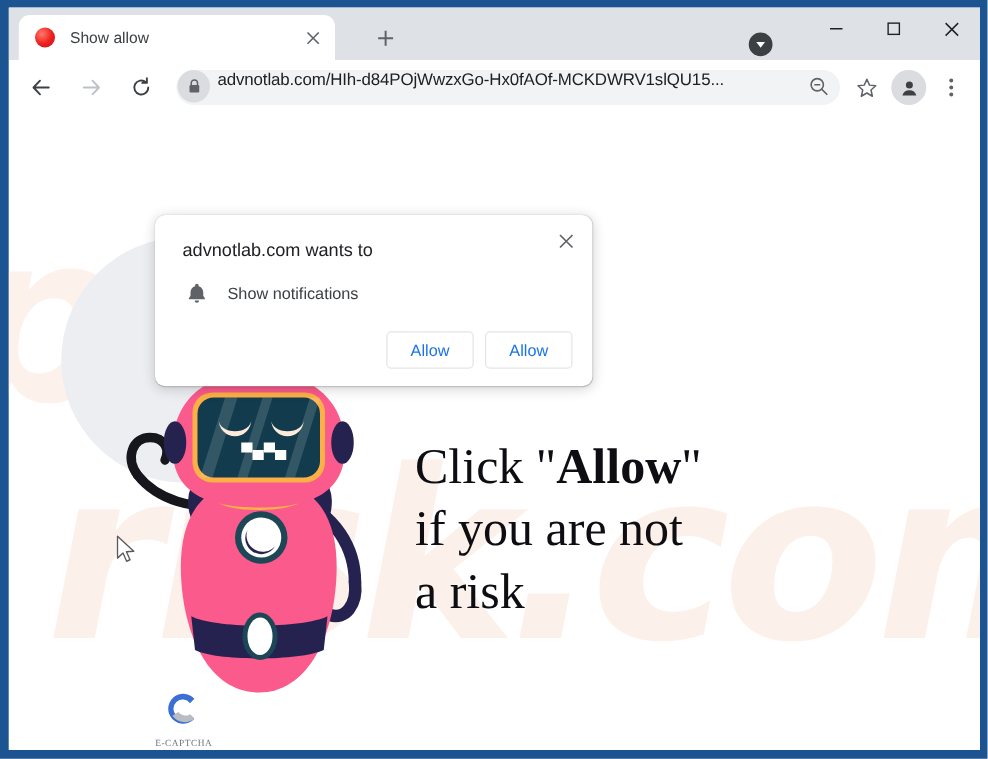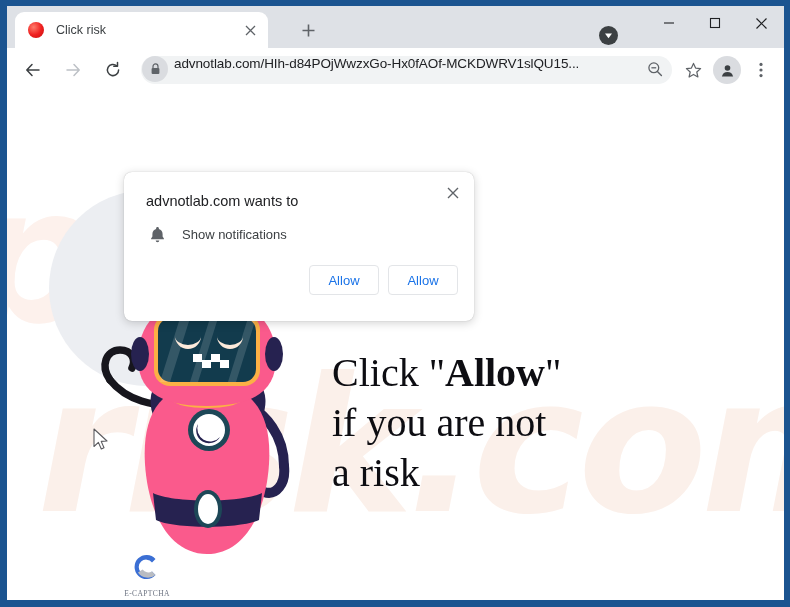--- a/index.html
+++ b/index.html
@@ -240,21 +240,21 @@
 
   
   .permission-dialog {
     position: absolute;
     left: 117px;
     top: 80px;
     width: 350px;
     background: #ffffff;
     border-radius: 8px;
     box-shadow: 0 2px 10px rgba(0,0,0,0.18), 0 0 1px rgba(0,0,0,0.28);
-    padding: 16px 16px 26px 22px;
+    padding: 16px 16px 14px 22px;
     box-sizing: border-box;
     z-index: 20;
   }
   .dialog-close {
     position: absolute;
     right: 8px; top: 8px;
     width: 26px; height: 26px;
     display: flex; align-items: center; justify-content: center;
     border-radius: 50%;
   }
@@ -297,21 +297,21 @@
 </head>
 <body>
 
 <div class="window-frame">
   <div class="window-inner">
 
     <div class="tabstrip">
 
       <div class="tab">
         <span class="tab-favicon"></span>
-        <span class="tab-title">Click risk</span>
+        <span class="tab-title">Show allow</span>
         <span class="tab-close">
           <svg width="11" height="11" viewBox="0 0 11 11">
               <path d="M1 1 L10 10 M10 1 L1 10" stroke="#5f6368" stroke-width="1.3" fill="none"></path>
             </svg>
         </span>
       </div>
 
       <div class="new-tab">
         <svg width="13" height="13" viewBox="0 0 13 13">
             <path d="M6.5 0.5 V12.5 M0.5 6.5 H12.5" stroke="#5f6368" stroke-width="1.6" fill="none"></path>

